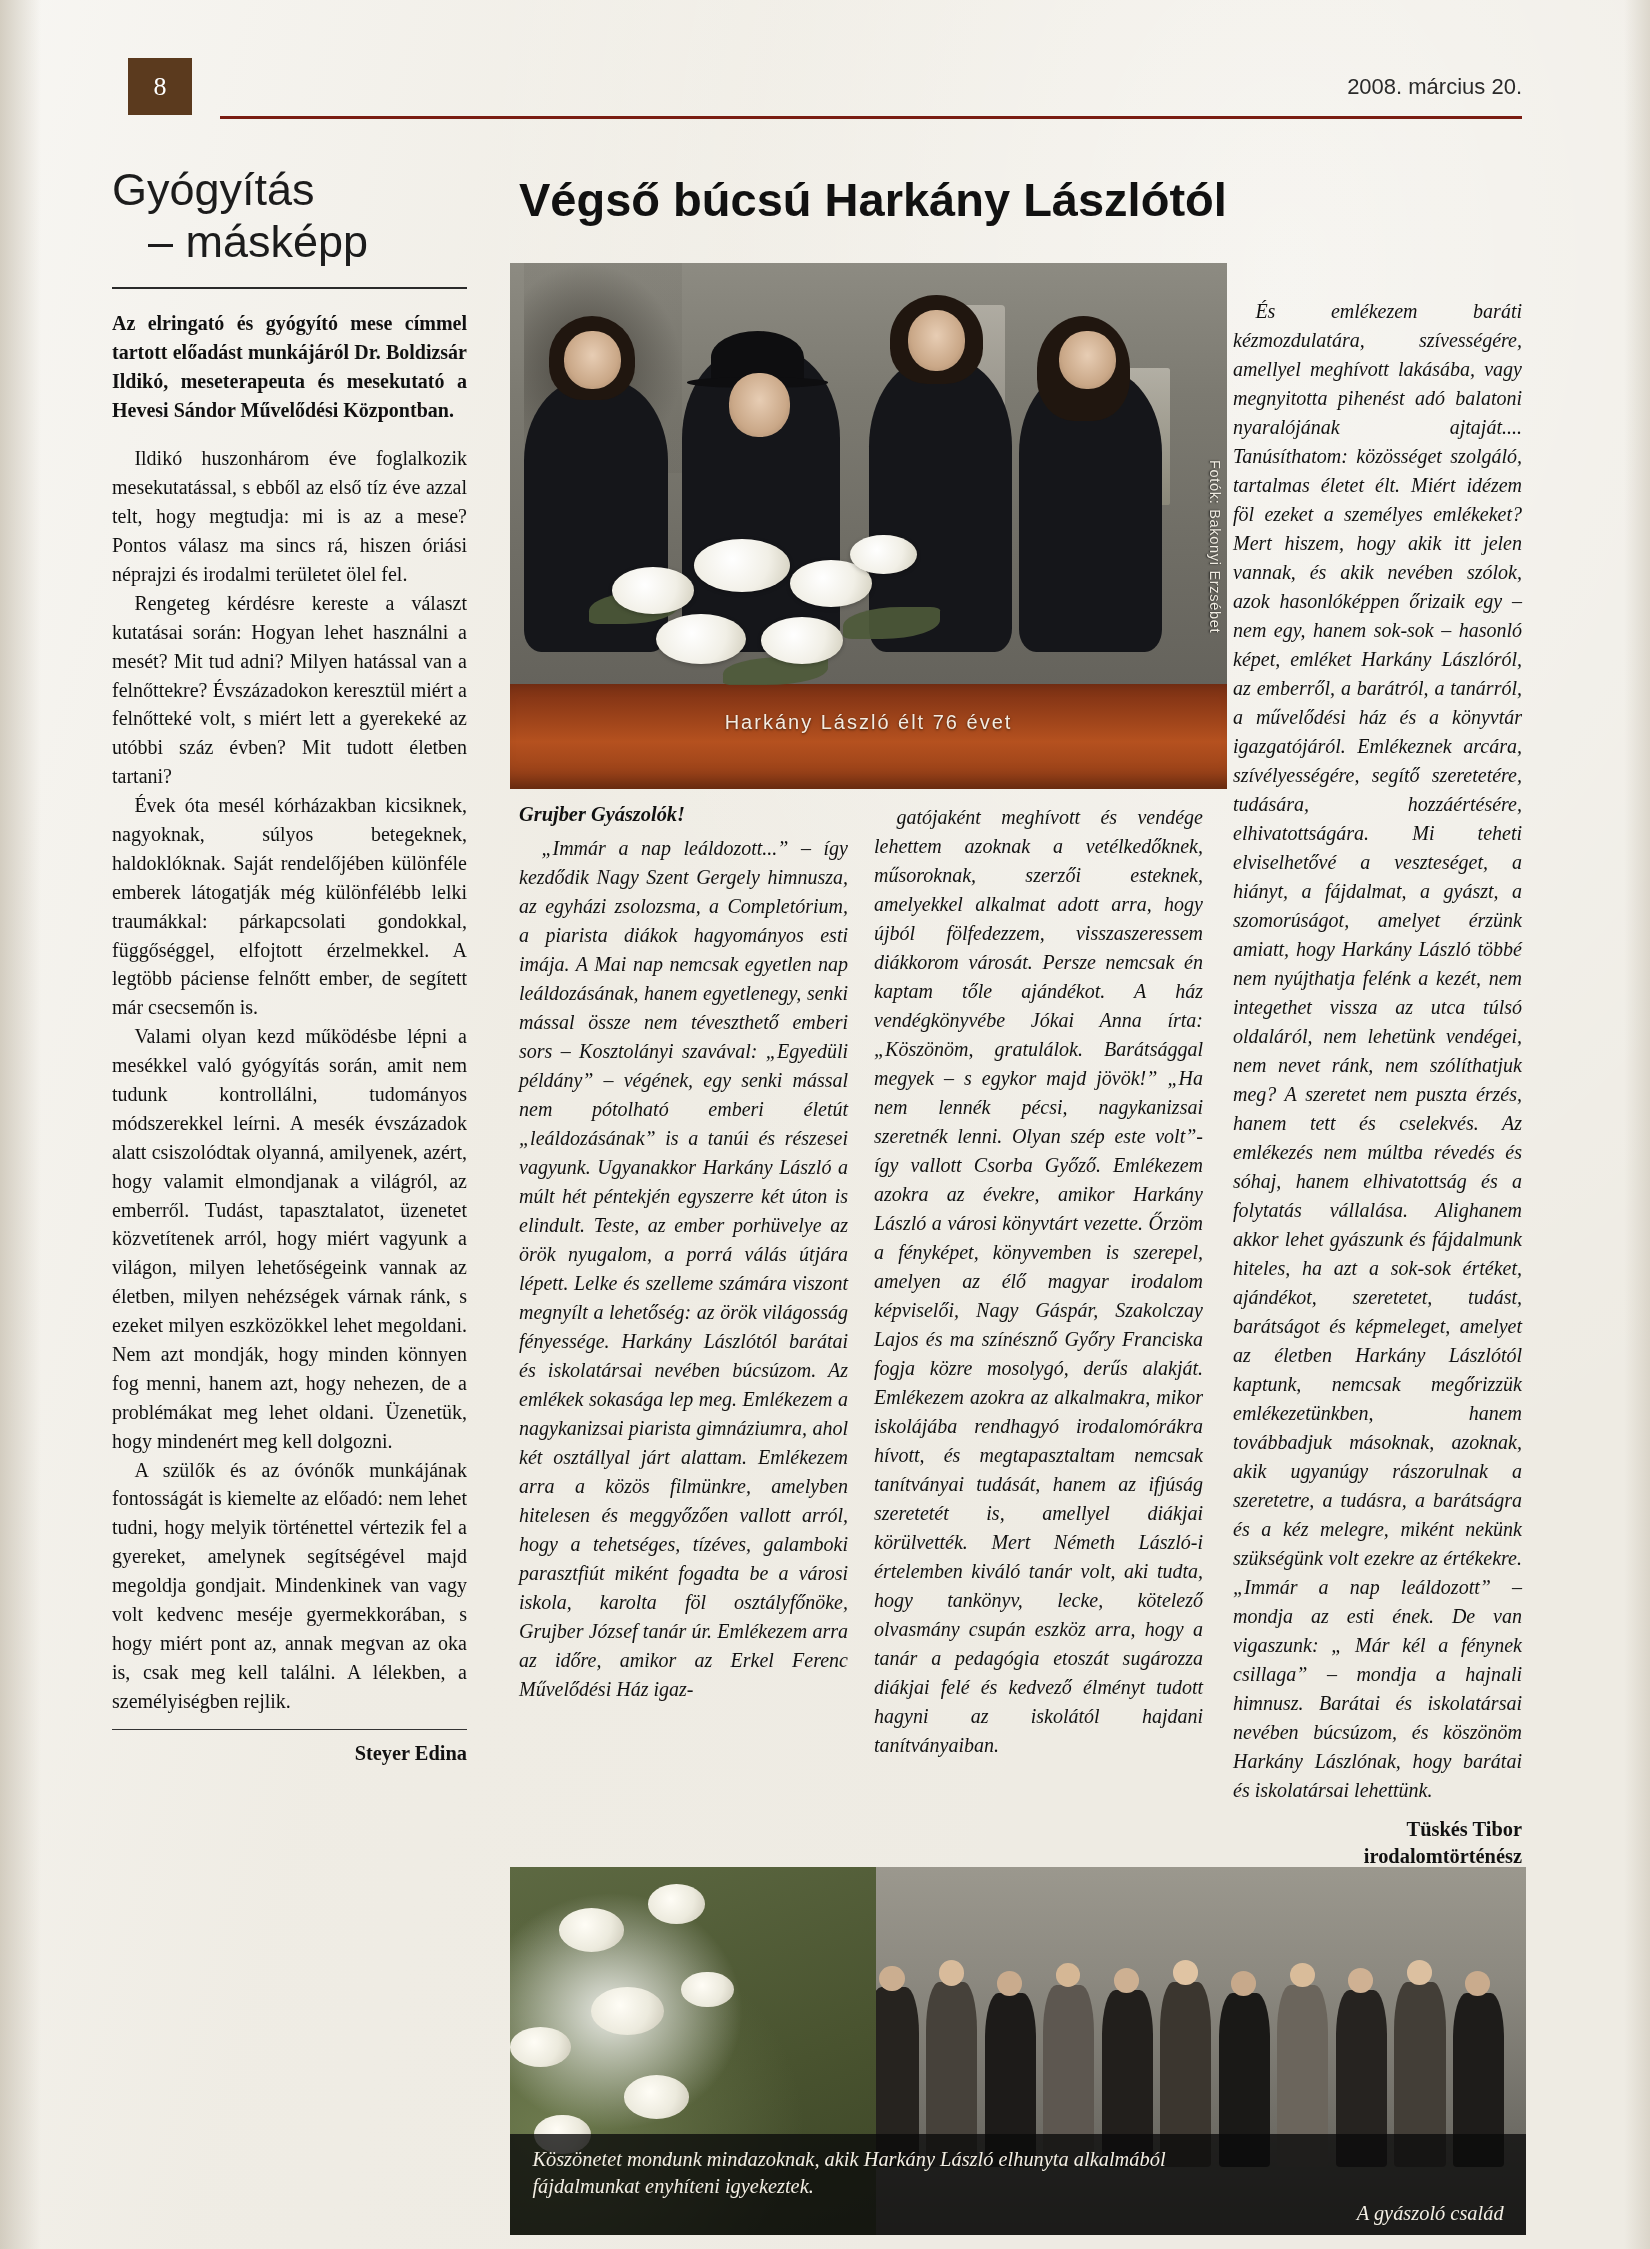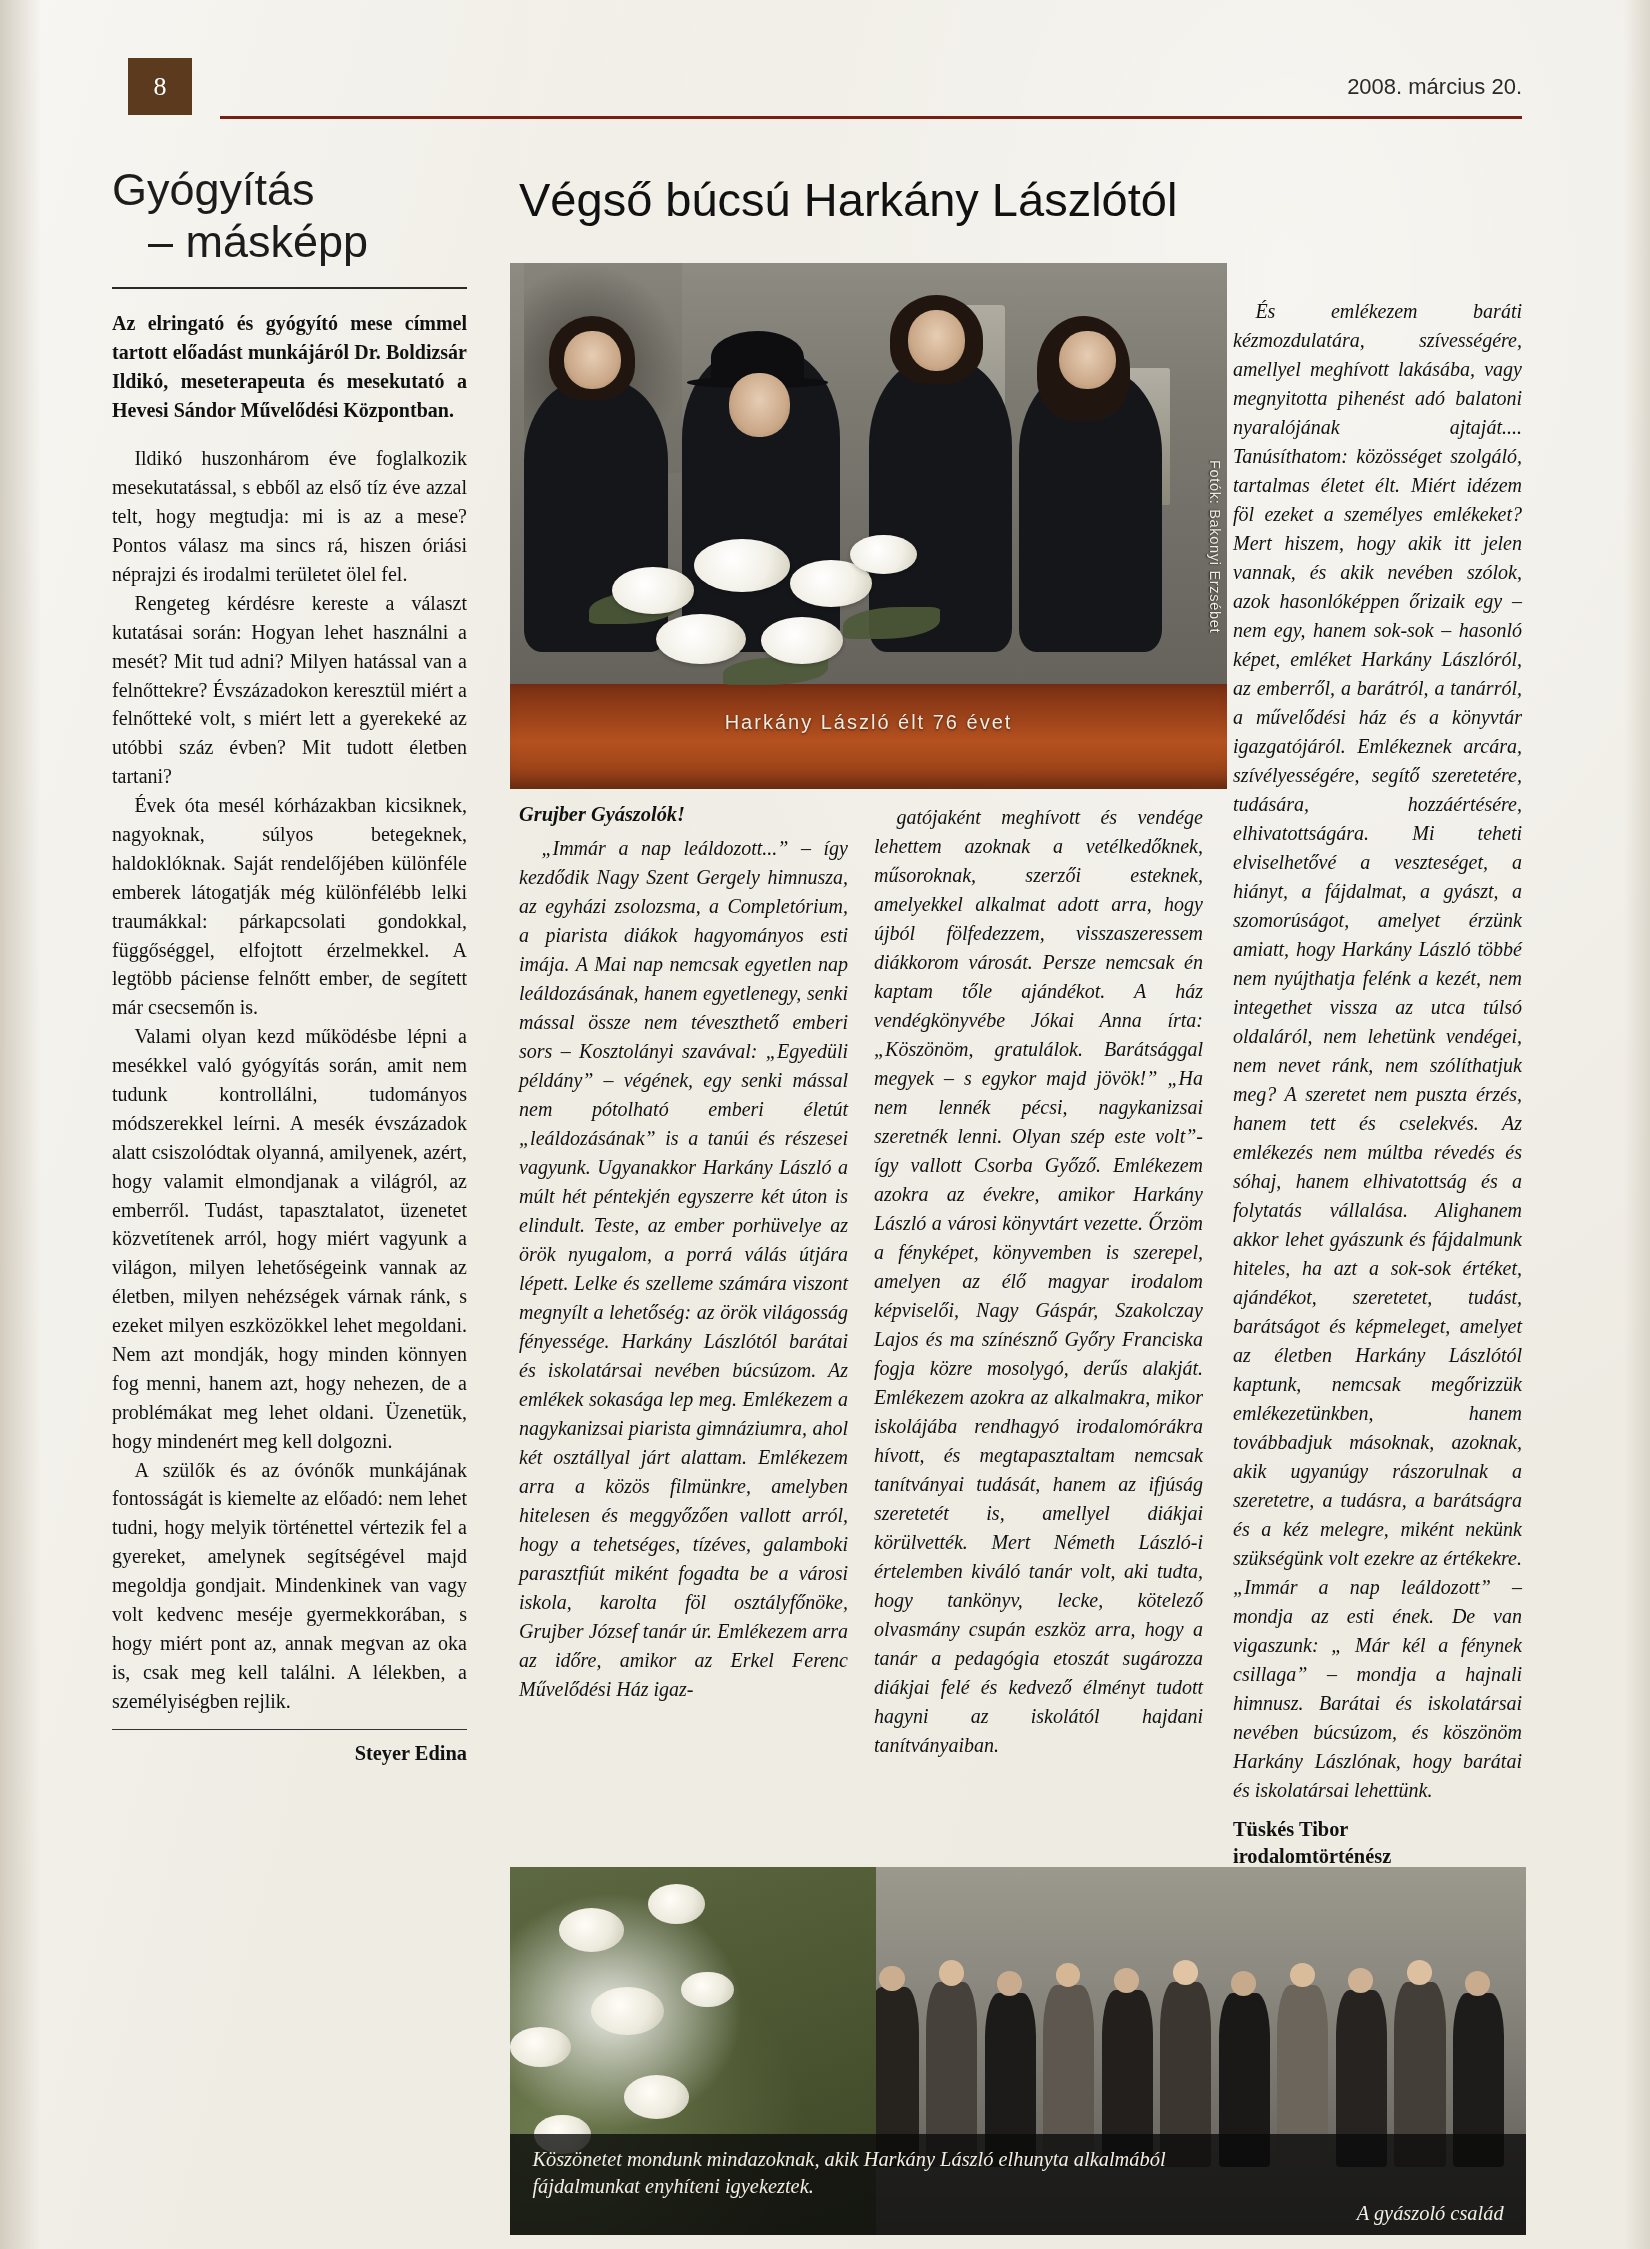--- a/index.html
+++ b/index.html
@@ -84,21 +84,21 @@
     font-size:20.4px;font-weight:bold;text-align:right;
     margin-top:12px;
   }
   .sig-rule{
     width:355px;height:1.3px;background:#333;margin-top:13px;margin-bottom:6.6px;
   }
   
   .main-headline{
     position:absolute;left:519px;top:172px;
     font-family:"Liberation Sans", sans-serif;
-    font-size:47px;color:#111;white-space:nowrap;
+    font-size:47px;color:#111;white-space:nowrap;font-weight:bold;
   }
   
   .top-photo{
     position:absolute;left:510px;top:263px;width:717px;height:526px;
     overflow:hidden;
     background:#6d6a62;
   }
   .tp-sky{
     position:absolute;inset:0;
     background:linear-gradient(180deg,#8d8b82 0%, #7c7a71 25%, #6f6d65 55%, #5d5b55 100%);
@@ -188,21 +188,21 @@
   }
   .mid-col2{
     position:absolute;left:874px;top:803px;width:329px;
   }
   
   .right-col{
     position:absolute;left:1233px;top:297px;width:289px;
   }
   .right-sig{
     font-family:"Liberation Serif", serif;
-    font-size:20.4px;font-weight:bold;text-align:left;
+    font-size:20.4px;font-weight:bold;text-align:right;
     line-height:1.35;margin-top:10.5px;
   }
   
   .bottom-photo{
     position:absolute;left:510px;top:1867px;width:1016px;height:368px;
     overflow:hidden;background:#7e7b72;
   }
   .bp-bg{
     position:absolute;inset:0;
     background:linear-gradient(180deg,#9b988e 0%, #8c8980 30%, #6f6d66 70%, #59574f 100%);

